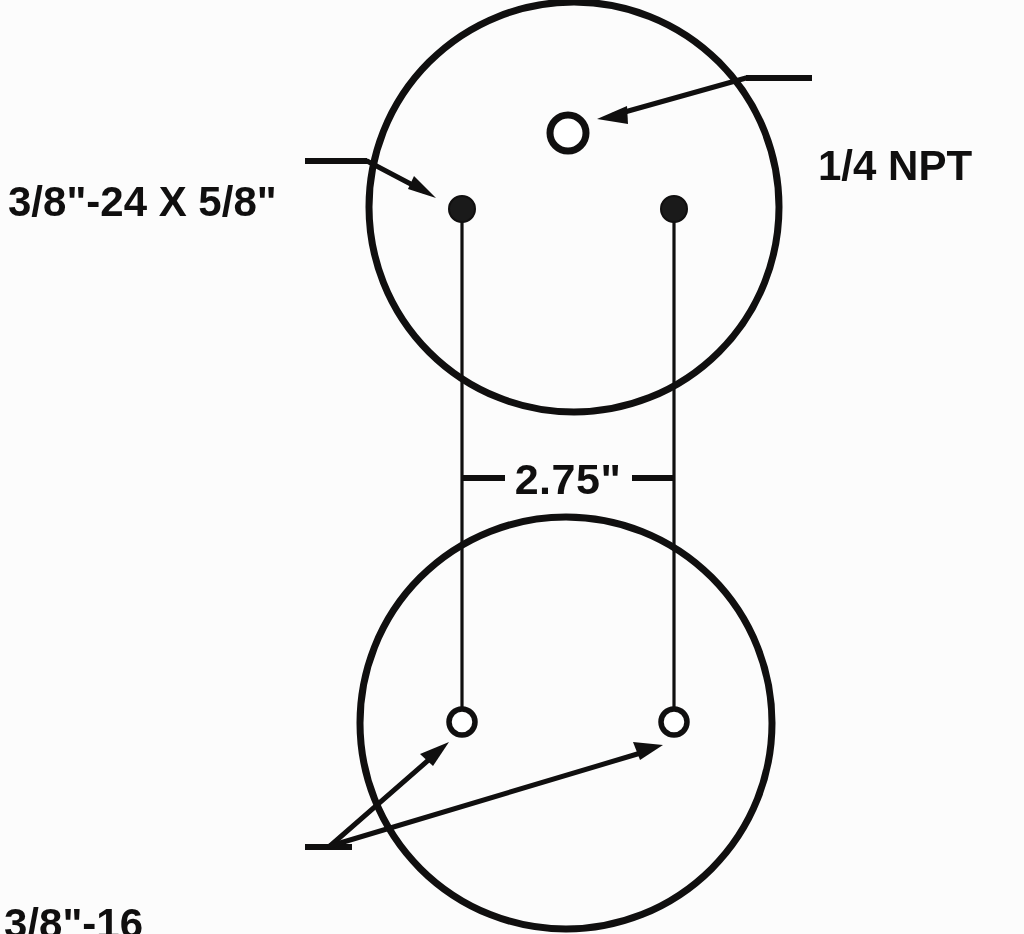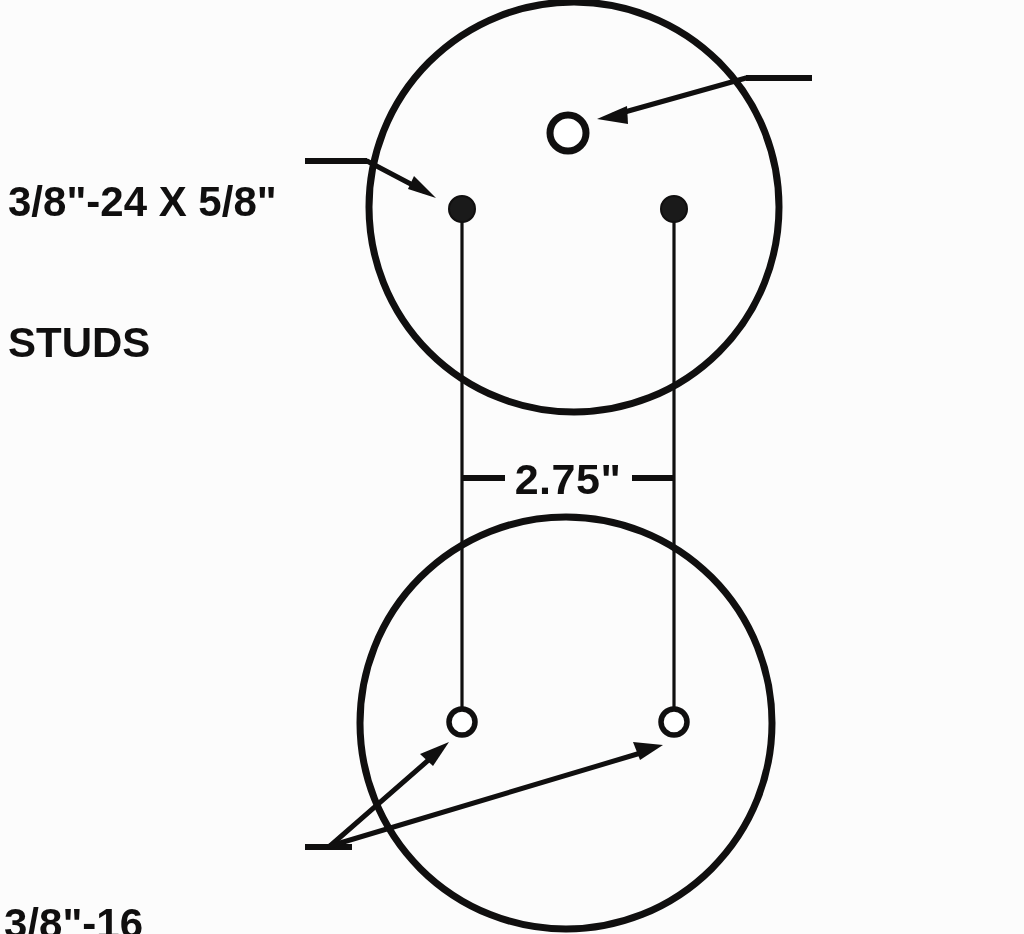--- a/index.html
+++ b/index.html
@@ -149,22 +149,24 @@
       <line class="leader-line" x1="330" y1="846" x2="432" y2="757"></line>
       <polygon class="arrow-head" points="449,742 420,754 433,766"></polygon>
       <line class="leader-line" x1="330" y1="846" x2="644" y2="752"></line>
       <polygon class="arrow-head" points="663,745 633,742 640,760"></polygon>
     </g>
 
   </svg>
 
   <div class="callout-label" id="label-studs">
     <div>3/8"-24 X 5/8"</div>
-    <div>STUDS</div>
   </div>
 
+  <div class="callout-label" id="label-npt">
+    <div>1/4 NPT</div>
+  </div>
 
   <div class="callout-label" id="label-blindnuts">
     <div>3/8"-16</div>
     
   </div>
 
 </div>
 
 </body></html>

